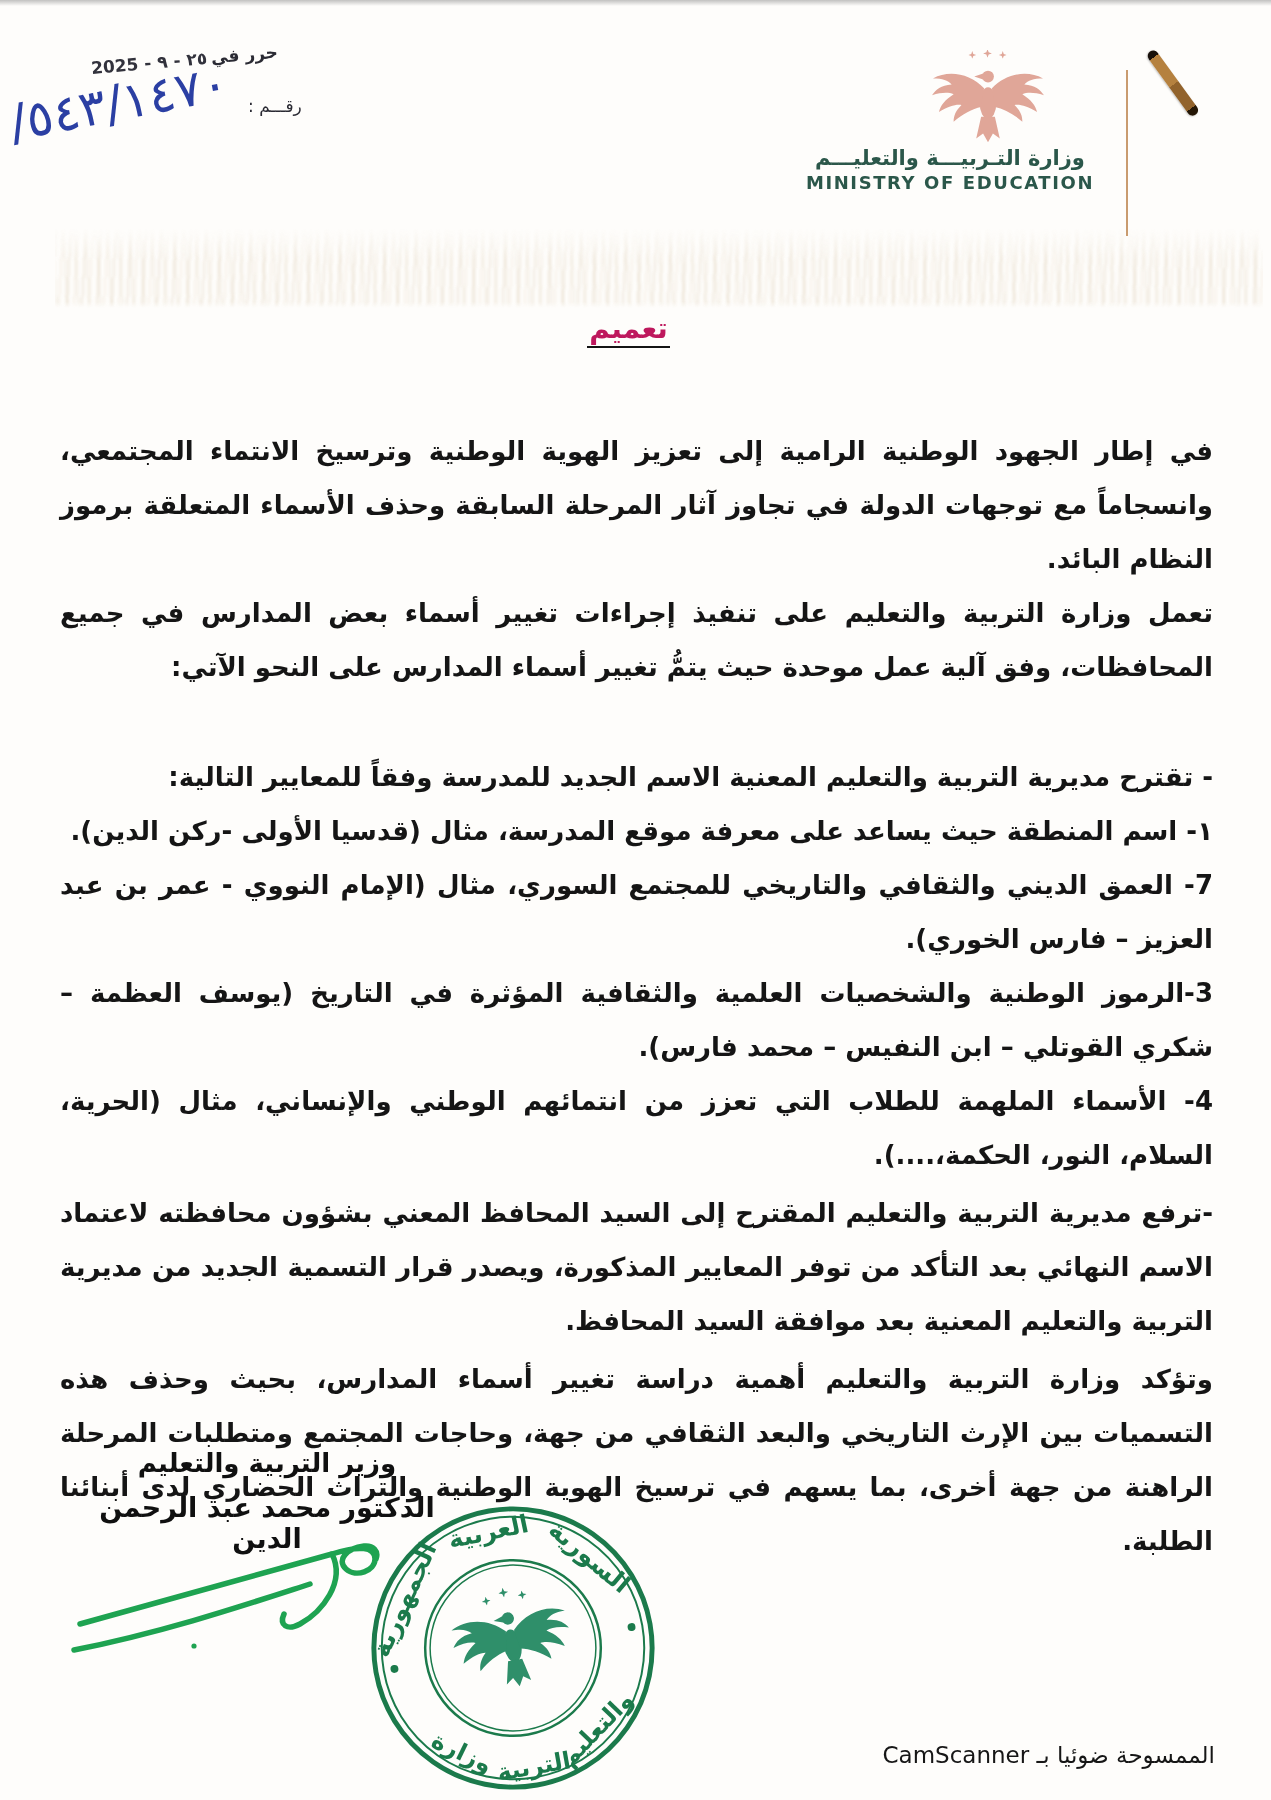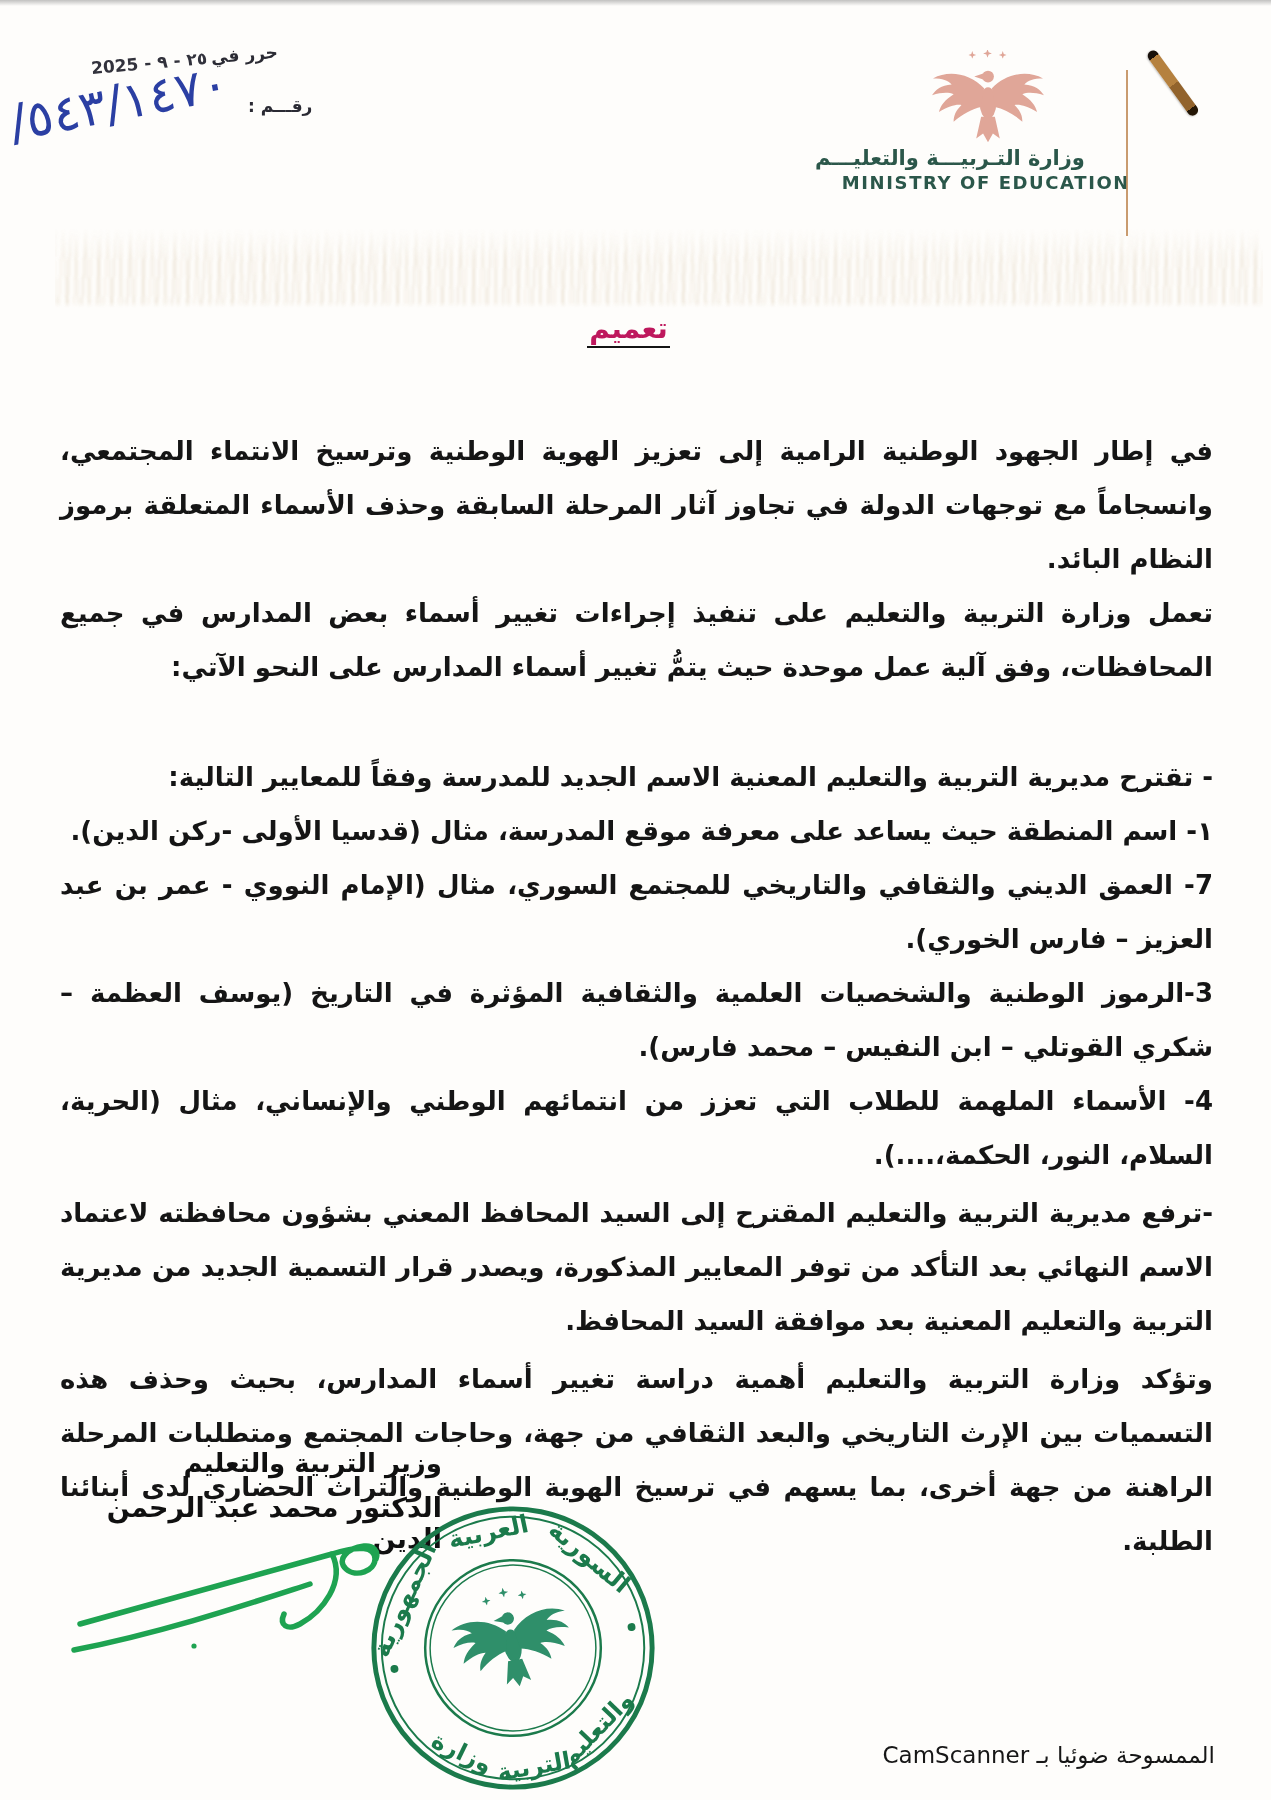--- a/index.html
+++ b/index.html
@@ -5,29 +5,29 @@
   html,body{margin:0;padding:0;background:#9a9a9a;}
   *{box-sizing:border-box;font-family:"DejaVu Sans","Liberation Sans",sans-serif;}
   .page{position:relative;width:1271px;height:1800px;margin:0 auto;background:#fefdfb;overflow:hidden;}
   .page::before{content:"";position:absolute;left:0;top:0;right:0;height:6px;
     background:linear-gradient(180deg,rgba(120,120,120,.45),rgba(120,120,120,0));pointer-events:none;}
 
   
   .date-line{position:absolute;left:88px;top:50px;width:190px;display:flex;flex-direction:row;gap:4px;
     direction:rtl;transform:rotate(-5deg);color:#2a2a33;font-size:17px;font-weight:bold;align-items:baseline;}
   .date-line .val{direction:ltr;unicode-bidi:bidi-override;color:#32323c;font-weight:600;letter-spacing:1px;}
-  .num-label{position:absolute;left:248px;top:96px;font-size:17px;font-weight:bold;color:#2a2a33;direction:rtl;}
+  .num-label{position:absolute;left:248px;top:96px;font-size:17px;font-weight:normal;color:#2a2a33;direction:rtl;}
   .num-value{position:absolute;left:8px;top:74px;font-size:50px;color:#2b3fa3;direction:ltr;
     unicode-bidi:bidi-override;transform:rotate(-11deg);letter-spacing:3px;font-weight:500;}
 
   .logo{position:absolute;left:770px;top:50px;width:360px;text-align:center;}
   .logo-eagle{display:block;margin:0 auto;width:132px;height:110px;margin-left:152px;}
   .eagle-fill{fill:#e0a698;}
   .logo-ar{font-size:21px;font-weight:bold;color:#2b574a;direction:rtl;margin-top:-14px;}
-  .logo-en{font-size:18px;font-weight:bold;color:#2b574a;letter-spacing:1.6px;margin-top:2px;text-align:right;}
+  .logo-en{font-size:18px;font-weight:bold;color:#2b574a;letter-spacing:1.6px;margin-top:2px;}
   .v-rule{position:absolute;left:1126px;top:70px;width:2px;height:166px;background:#c08a56;opacity:.85;}
   .pen{position:absolute;left:1150px;top:46px;width:78px;height:11px;border-radius:6px;
     transform:rotate(54deg);transform-origin:left center;
     background:linear-gradient(90deg,#17100a 0 9%,#b5813f 9% 52%,#92632c 52% 90%,#241605 90%);
     box-shadow:0 1px 2px rgba(0,0,0,.25);}
 
   
   .ghost{position:absolute;left:55px;right:8px;top:228px;height:80px;opacity:.8;filter:blur(1.6px);
     background:
       repeating-linear-gradient(93deg,rgba(202,178,140,.32) 0 2px,transparent 2px 7px,rgba(214,192,155,.24) 7px 9px,transparent 9px 15px),
@@ -40,21 +40,21 @@
   .doc-title span{font-size:28px;font-weight:bold;color:#be185d;border-bottom:2px solid #141414;padding:0 2px 1px;}
   .doc-addressee{position:absolute;left:0;right:10px;top:368px;text-align:center;direction:rtl;
     font-size:30px;font-weight:bold;color:#0f0f0f;}
   .body-text{position:absolute;left:60px;right:58px;top:424px;direction:rtl;color:#151515;
     font-size:26px;font-weight:bold;line-height:54px;text-align:justify;text-align-last:right;}
   .body-text p{margin:0;}
   .body-text p.gap{margin-bottom:56px;}
   .body-text p.sp{margin-bottom:4px;}
 
   
-  .sig-block{position:absolute;left:92px;top:1448px;width:350px;direction:rtl;color:#101010;}
+  .sig-block{position:absolute;left:92px;top:1448px;width:350px;text-align:center;direction:rtl;color:#101010;}
   .sig-title{font-size:26px;font-weight:bold;}
   .sig-name{font-size:27px;font-weight:bold;margin-top:14px;}
   .stamp{position:absolute;left:365px;top:1500px;width:296px;height:296px;}
   .stamp text{font-weight:bold;}
   .scribble{position:absolute;left:70px;top:1524px;width:400px;height:150px;}
 
   .footer{position:absolute;right:56px;top:1742px;direction:rtl;font-size:23px;color:#161616;}
 </style>
 </head>
 <body>

